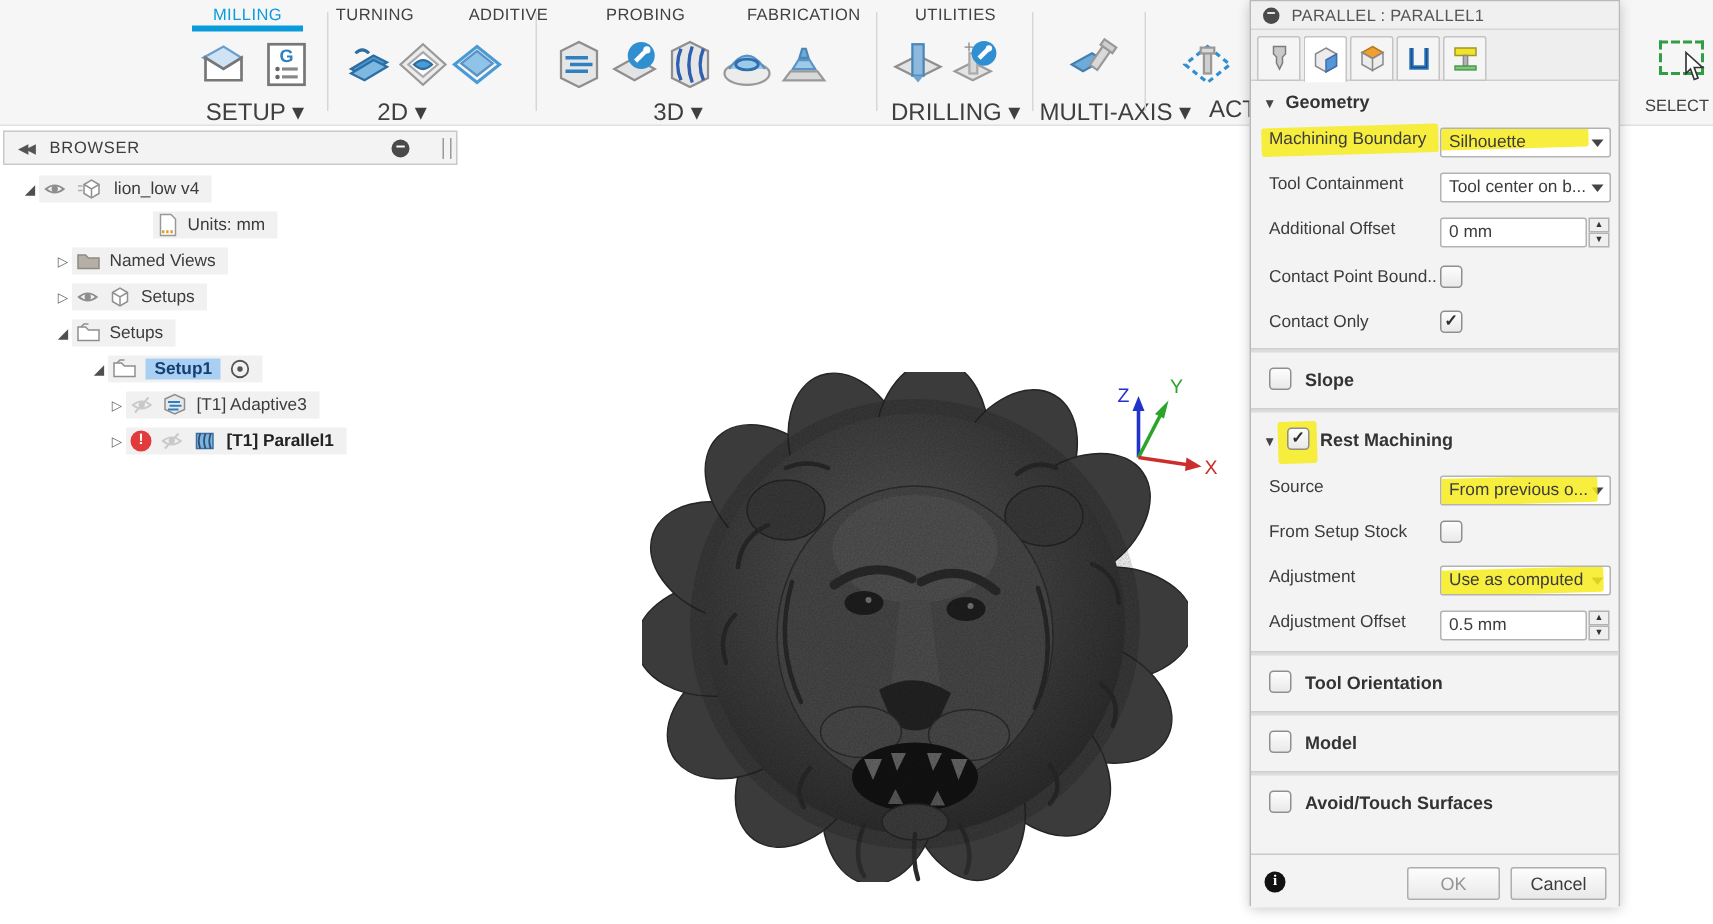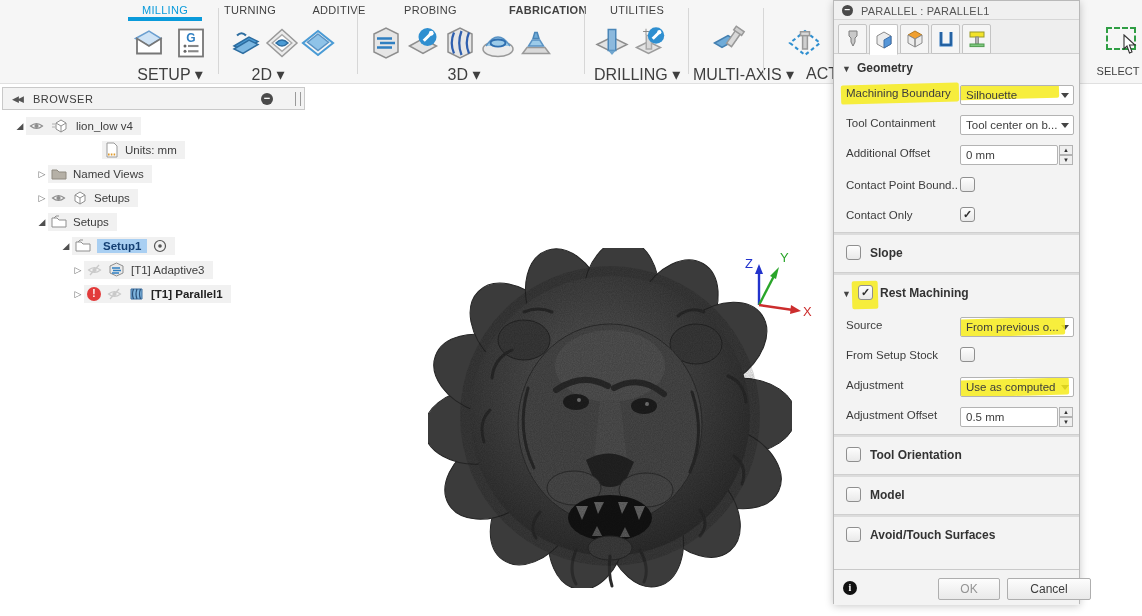--- a/index.html
+++ b/index.html
@@ -65,35 +65,35 @@
   .spin-btns div { width:14px; height:10px; background:#efefef; border:1px solid #b3b3b3; font-size:6px; color:#333;
                    text-align:center; line-height:8px; }
   .cbx { position:absolute; width:15px; height:15px; background:linear-gradient(#fdfdfd,#e9e9e9); border:1px solid #8f8f8f;
          border-radius:3px; font-size:11px; font-weight:bold; color:#2e2e2e; text-align:center; line-height:13px; }
   .dsep { position:absolute; left:0; width:100%; height:3px; background:#dcdcdc; border-top:1px solid #cfcfcf; }
   .mark { position:absolute; background:rgba(246,235,27,.85); transform:rotate(-1.6deg); border-radius:2px; z-index:1; }
   .dfooter { position:absolute; left:0; top:568px; width:100%; height:36px; border-top:1px solid #c9c9c9; background:#f3f3f3; }
   .btn { position:absolute; top:8px; height:22px; background:linear-gradient(#fdfdfd,#e9e9e9); border:1px solid #aeaeae;
          border-radius:2px; font-size:12px; text-align:center; line-height:20px; }
   .btn.ok { left:104px; width:62px; color:#949494; }
-  .btn.cancel { left:173px; width:84px; color:#3c3c3c; }
+  .btn.cancel { left:173px; width:64px; color:#3c3c3c; }
   .info-dot { position:absolute; left:9px; top:11px; width:14px; height:14px; border-radius:50%; background:#111; color:#fff;
               font-size:10px; font-weight:bold; text-align:center; line-height:14px; font-family:"Liberation Serif", serif; }
 </style>
 </head>
 <body>
 
 <div class="ribbon">
 
   <div class="rtab active" style="left:128px;width:74px;">MILLING</div>
   <div class="tab-underline"></div>
   <div class="rtab" style="left:222px;width:56px;">TURNING</div>
   <div class="rtab" style="left:312px;width:54px;">ADDITIVE</div>
   <div class="rtab" style="left:404px;width:52px;">PROBING</div>
-  <div class="rtab" style="left:509px;width:52px;font-weight:bold;">FABRICATION</div>
+  <div class="rtab" style="left:498px;width:52px;">FABRICATION</div>
   <div class="rtab" style="left:610px;width:50px;">UTILITIES</div>
 
   <div class="ricon" style="left:131px;">
     <svg viewBox="0 0 24 24">
         <path d="M3 9 L12 4 20 9 12 14 Z" fill="#cfe3f5" stroke="#6b9fd0" stroke-width="1"></path>
         <path d="M4 9 L4 19 20 19 20 9 12 14 Z" fill="#ffffff" stroke="#777" stroke-width="1.2"></path>
       </svg>
   </div>
   <div class="ricon" style="left:173px;">
     <svg viewBox="0 0 24 24">
@@ -158,21 +158,21 @@
         <ellipse cx="12" cy="12" rx="5" ry="2.4" fill="none" stroke="#2f6fb0" stroke-width="1.3"></ellipse>
       </svg>
   </div>
   <div class="ricon" style="left:518px;">
     <svg viewBox="0 0 24 24">
         <path d="M3 19 h18 l-3 -4 h-12 Z" fill="#d9d9d9" stroke="#999"></path>
         <path d="M7 14 h10 l-2.5 -4 h-5 Z" fill="#9ccbe9" stroke="#5a93c4"></path>
         <path d="M10 9 h4 l-1.2 -4 h-1.6 Z" fill="#6fabd8" stroke="#4a86b8"></path>
       </svg>
   </div>
-  <div class="glabel" style="left:436px;width:56px;">3D ▾</div>
+  <div class="glabel" style="left:424px;width:56px;">3D ▾</div>
   <div class="gsep" style="left:584px;"></div>
 
   <div class="ricon" style="left:594px;">
     <svg viewBox="0 0 24 24">
         <path d="M2 13 L12 8 22 13 12 18 Z" fill="#e3e3e3" stroke="#8e8e8e"></path>
         <rect x="9.5" y="3" width="5" height="14" fill="#8cb9dd" stroke="#44false" stroke-width="0"></rect>
         <rect x="9.5" y="3" width="5" height="14" fill="#8cb9dd" stroke="#4a86b8"></rect>
         <path d="M9.5 17 L12 20 14.5 17" fill="#6fa5ce"></path>
       </svg>
   </div>

